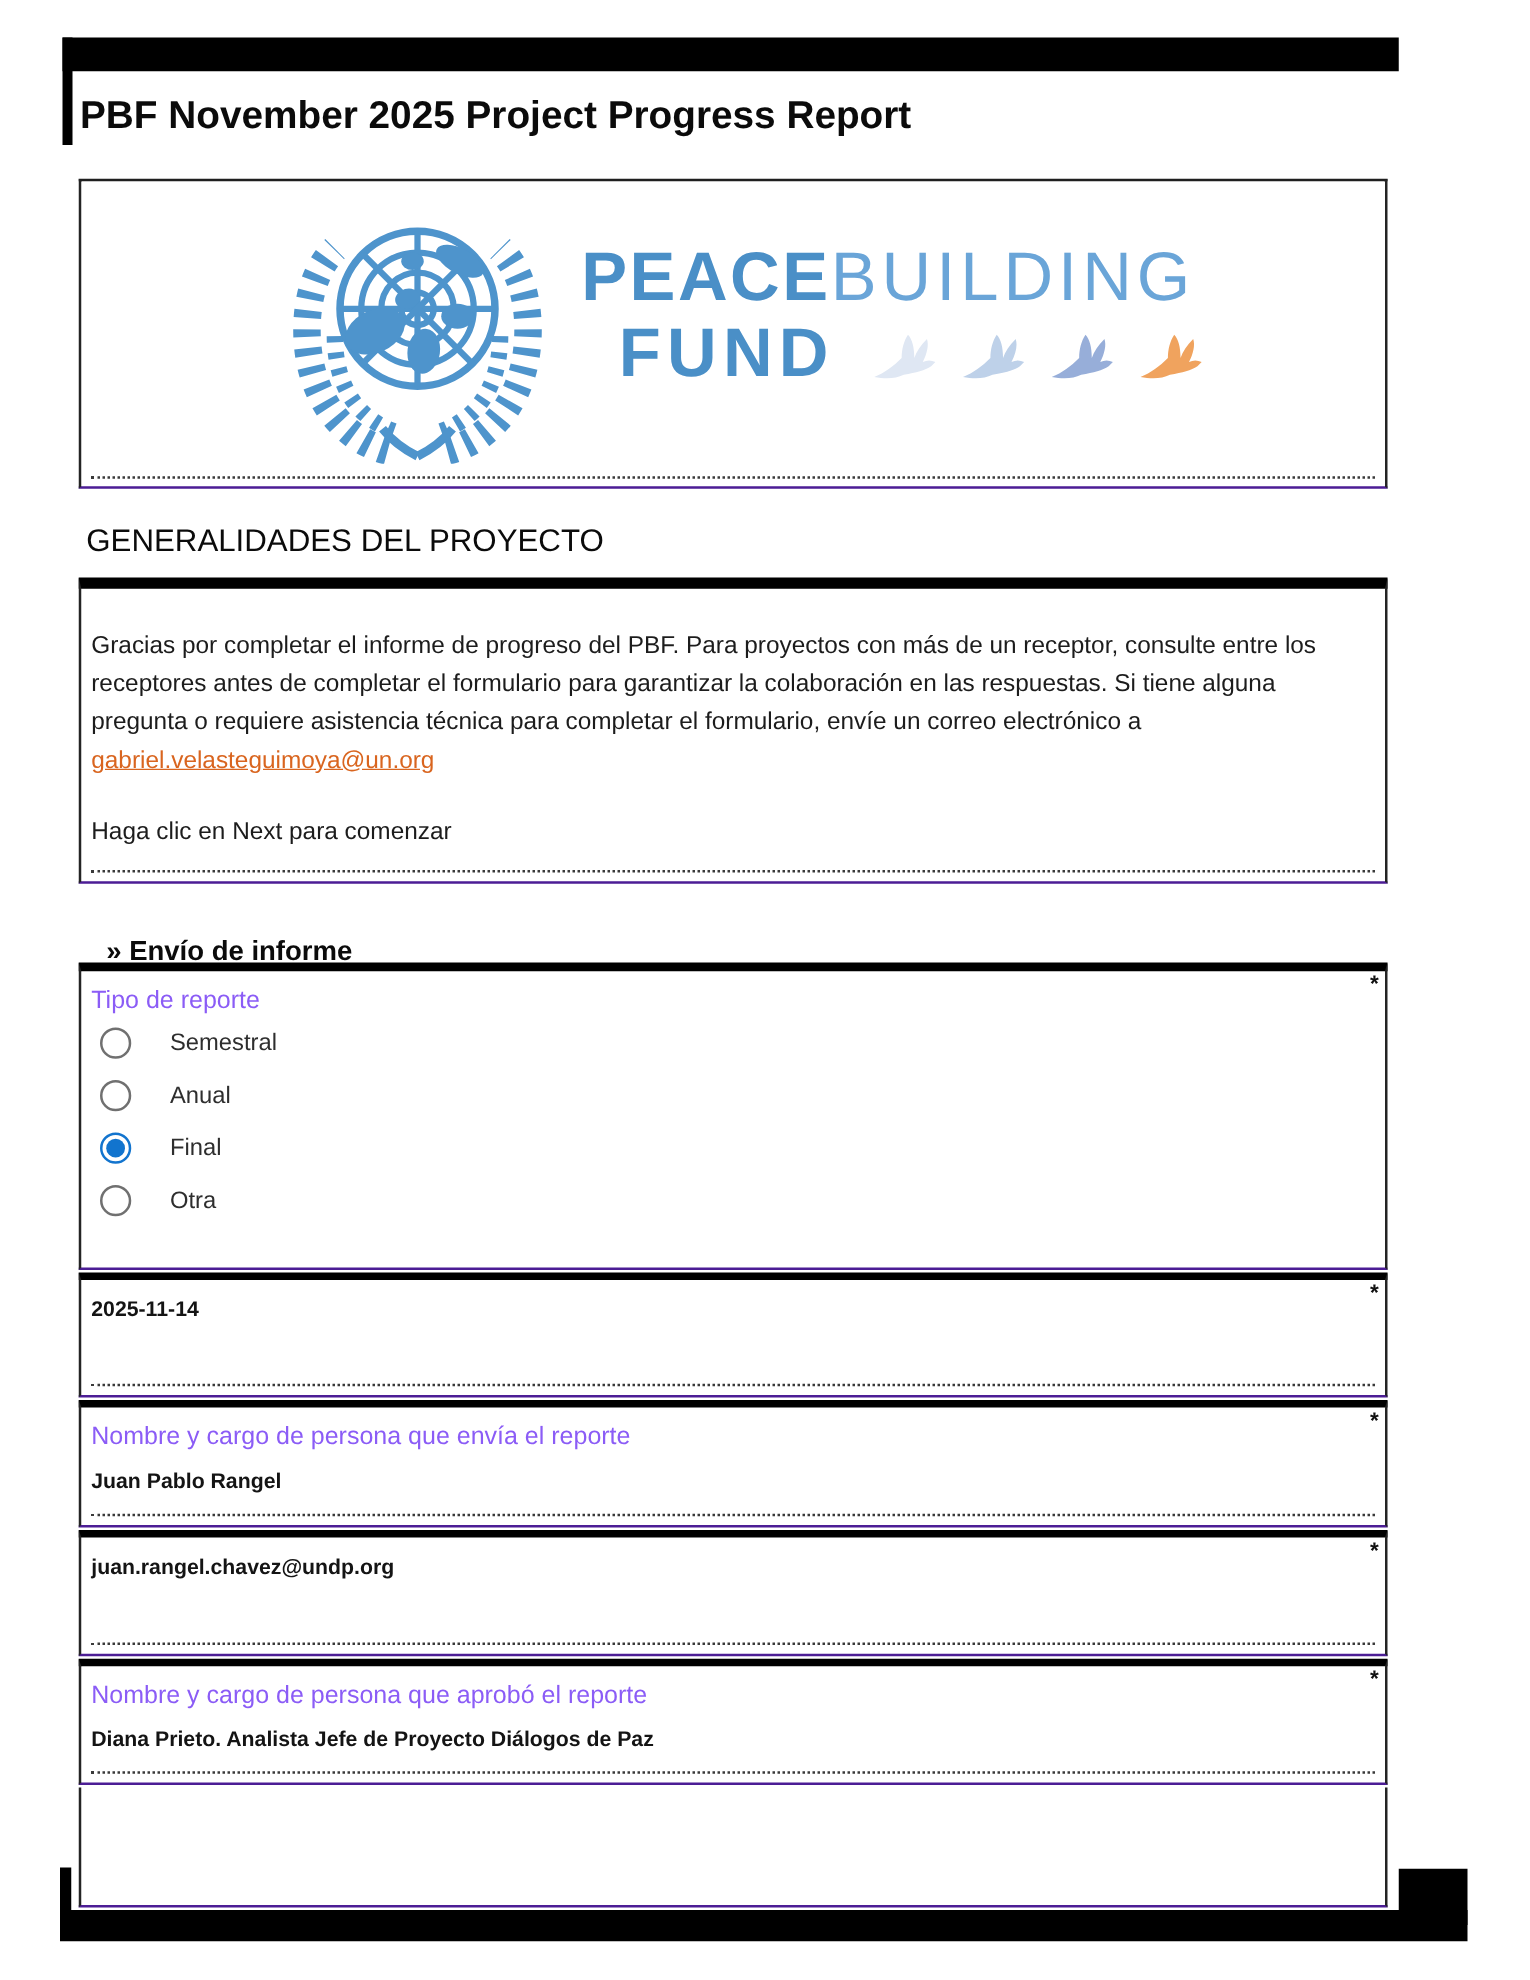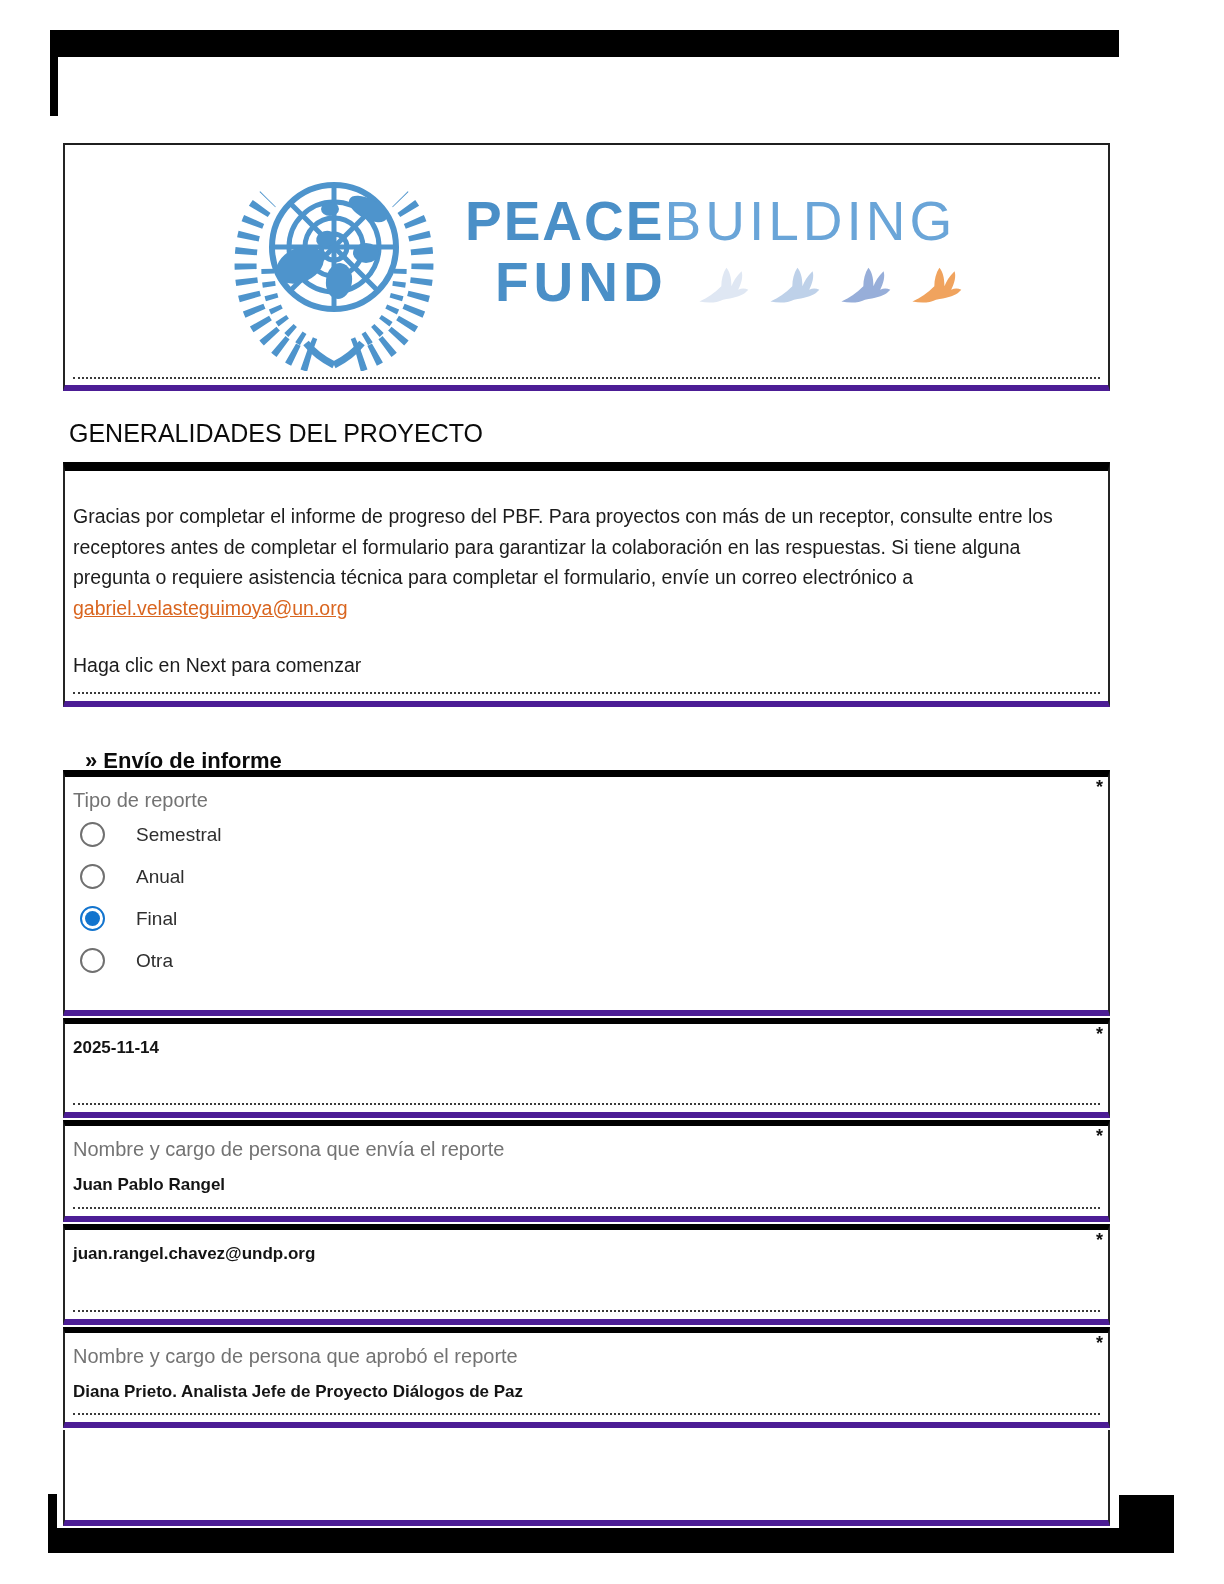--- a/index.html
+++ b/index.html
@@ -52,21 +52,21 @@
   }
   h3.group-heading{
     position:absolute;left:6px;top:730px;margin:16px;
     font-size:22px;line-height:30px;font-weight:700;color:#0b0b0b;white-space:nowrap;
   }
 
   
   .box{
     position:relative;box-sizing:border-box;background:#fff;
     border-left:2px solid #242424;border-right:2px solid #242424;
-    border-bottom:6px solid #4c1d95;
+    border-bottom:2px solid #4c1d95;
   }
   .dotted{
     position:absolute;left:8px;right:8px;bottom:7px;
     border-bottom:2px dotted #3a3a3a;height:0;
   }
 
   
   .intro-box{
     position:absolute;left:0;top:462px;width:1047px;height:245px;
     border-top:9px solid #000;
@@ -77,21 +77,21 @@
 
   
   .questions{position:absolute;left:0;top:770px;width:1047px;}
   .q{border-top:6px solid #000;}
   .q.first{border-top-width:7px;}
   .q + .q{margin-top:2px;}
   .req{
     position:absolute;top:0;right:5px;
     font-size:18px;font-weight:700;color:#111;line-height:20px;
   }
-  .q-label{font-size:20px;color:#737373;padding:12px 30px 0 8px;}
+  .q-label{font-size:20px;color:#8b5cf6;padding:12px 30px 0 8px;}
   .q-value{font-size:17px;font-weight:700;color:#141414;padding:14px 30px 0 8px;}
 
   .q-tipo{height:246px;}
   .q-fecha{height:100px;}
   .q-nombre{height:102px;}
   .q-correo{height:101px;}
   .q-aprobo{height:101px;}
   .q-empty{height:96px;margin-top:2px;}
 
   .options{margin-top:10px;}
@@ -110,20 +110,21 @@
 <body>
 
 <div class="deco deco-top-bar"></div>
 <div class="deco deco-top-strip"></div>
 <div class="deco deco-bottom-bar"></div>
 <div class="deco deco-bottom-strip"></div>
 <div class="deco deco-bottom-block"></div>
 
 <div class="content">
 
+  <h1 class="page-title">PBF November 2025 Project Progress Report</h1>
 
   <div class="box logo-box">
     <span class="emblem">
       <svg width="232" height="214" viewBox="0 0 232 214">
         <g stroke="#4e94cc" fill="none">
           <circle cx="116" cy="90" r="13" stroke-width="5"></circle>
           <circle cx="116" cy="90" r="29" stroke-width="5"></circle>
           <circle cx="116" cy="90" r="45" stroke-width="5"></circle>
           <circle cx="116" cy="90" r="62" stroke-width="6"></circle>
           <line x1="54" y1="90" x2="178" y2="90" stroke-width="5"></line>

